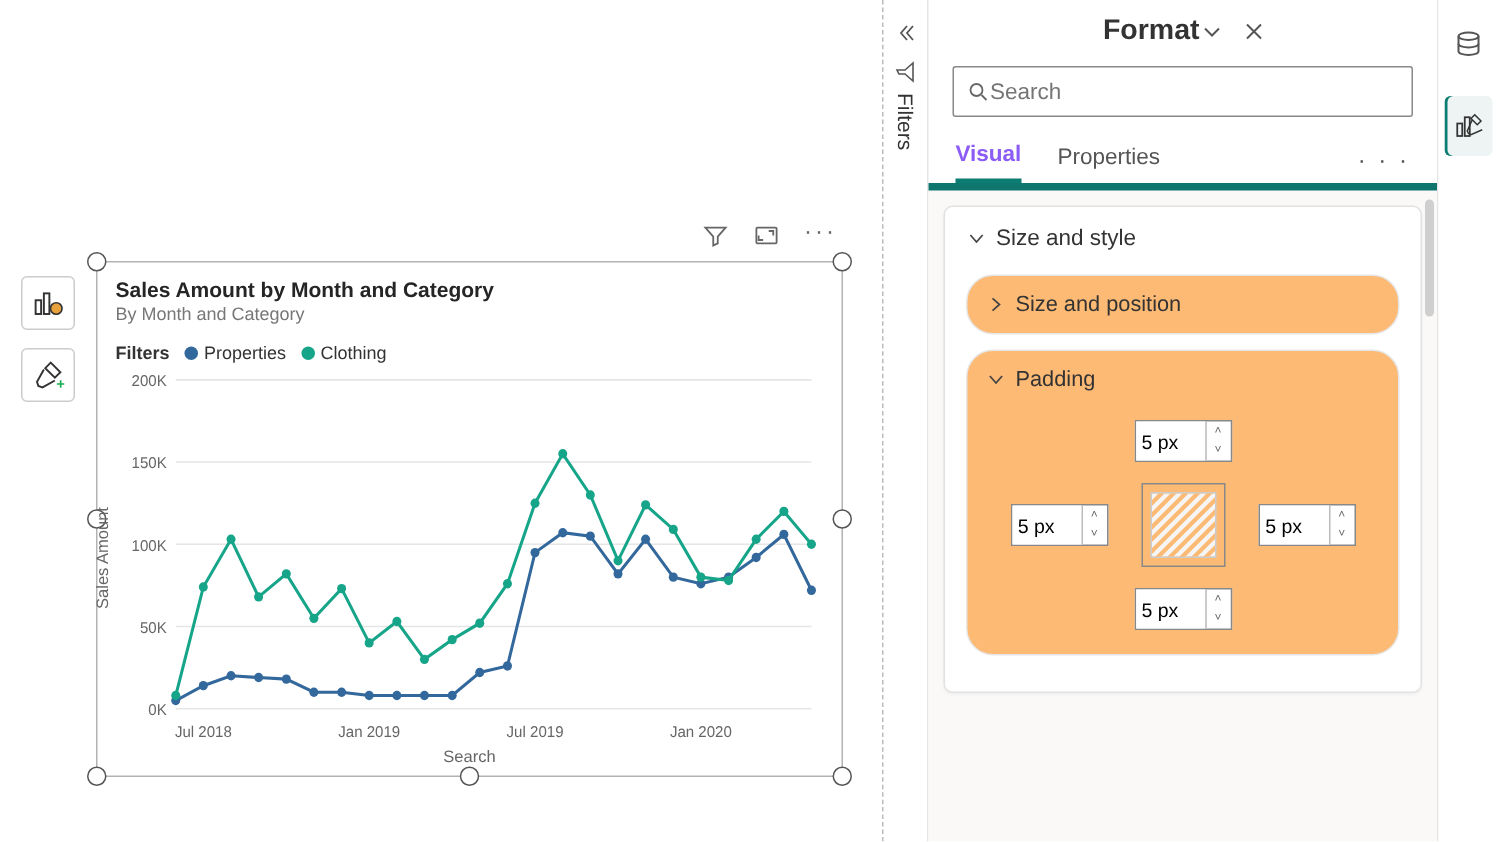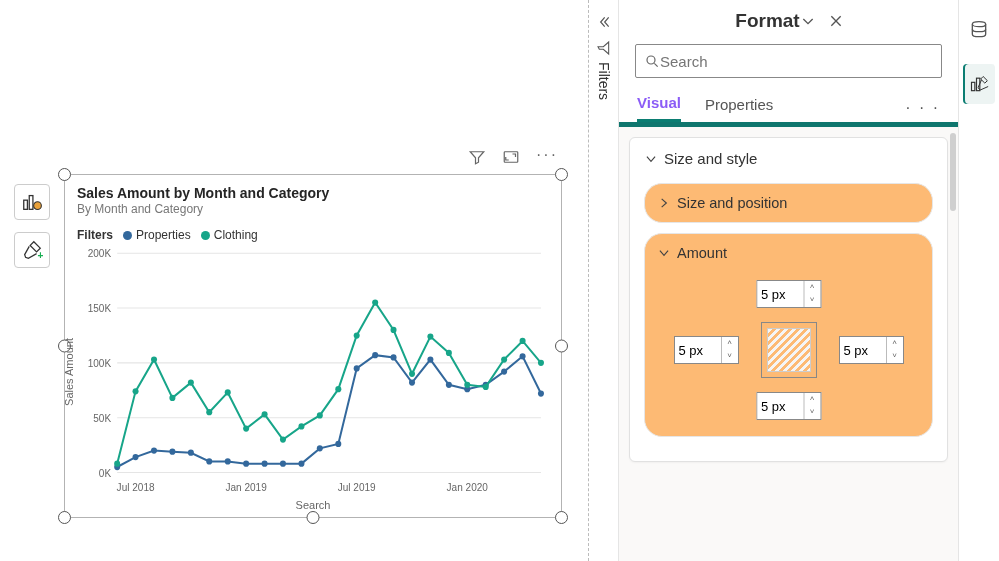--- a/index.html
+++ b/index.html
@@ -396,21 +396,21 @@
               </svg>
             <span>Size and position</span>
           </div>
         </div>
 
         <div class="nested-card">
           <div class="card-header">
             <svg class="chev" style="transform:rotate(90deg)" viewBox="0 0 24 24">
                 <path d="M8 5l8 7-8 7" fill="none" stroke="#444" stroke-width="2"></path>
               </svg>
-            <span>Amount</span>
+            <span>Padding</span>
           </div>
           <div class="card-body">
             <div class="padding-grid">
               <div class="preview-box">
                   <div class="inner"></div>
                 </div>
               <div class="spin top">
                 <input value="5 px" style="">
                 <div class="steppers">
                     <div>˄</div>

